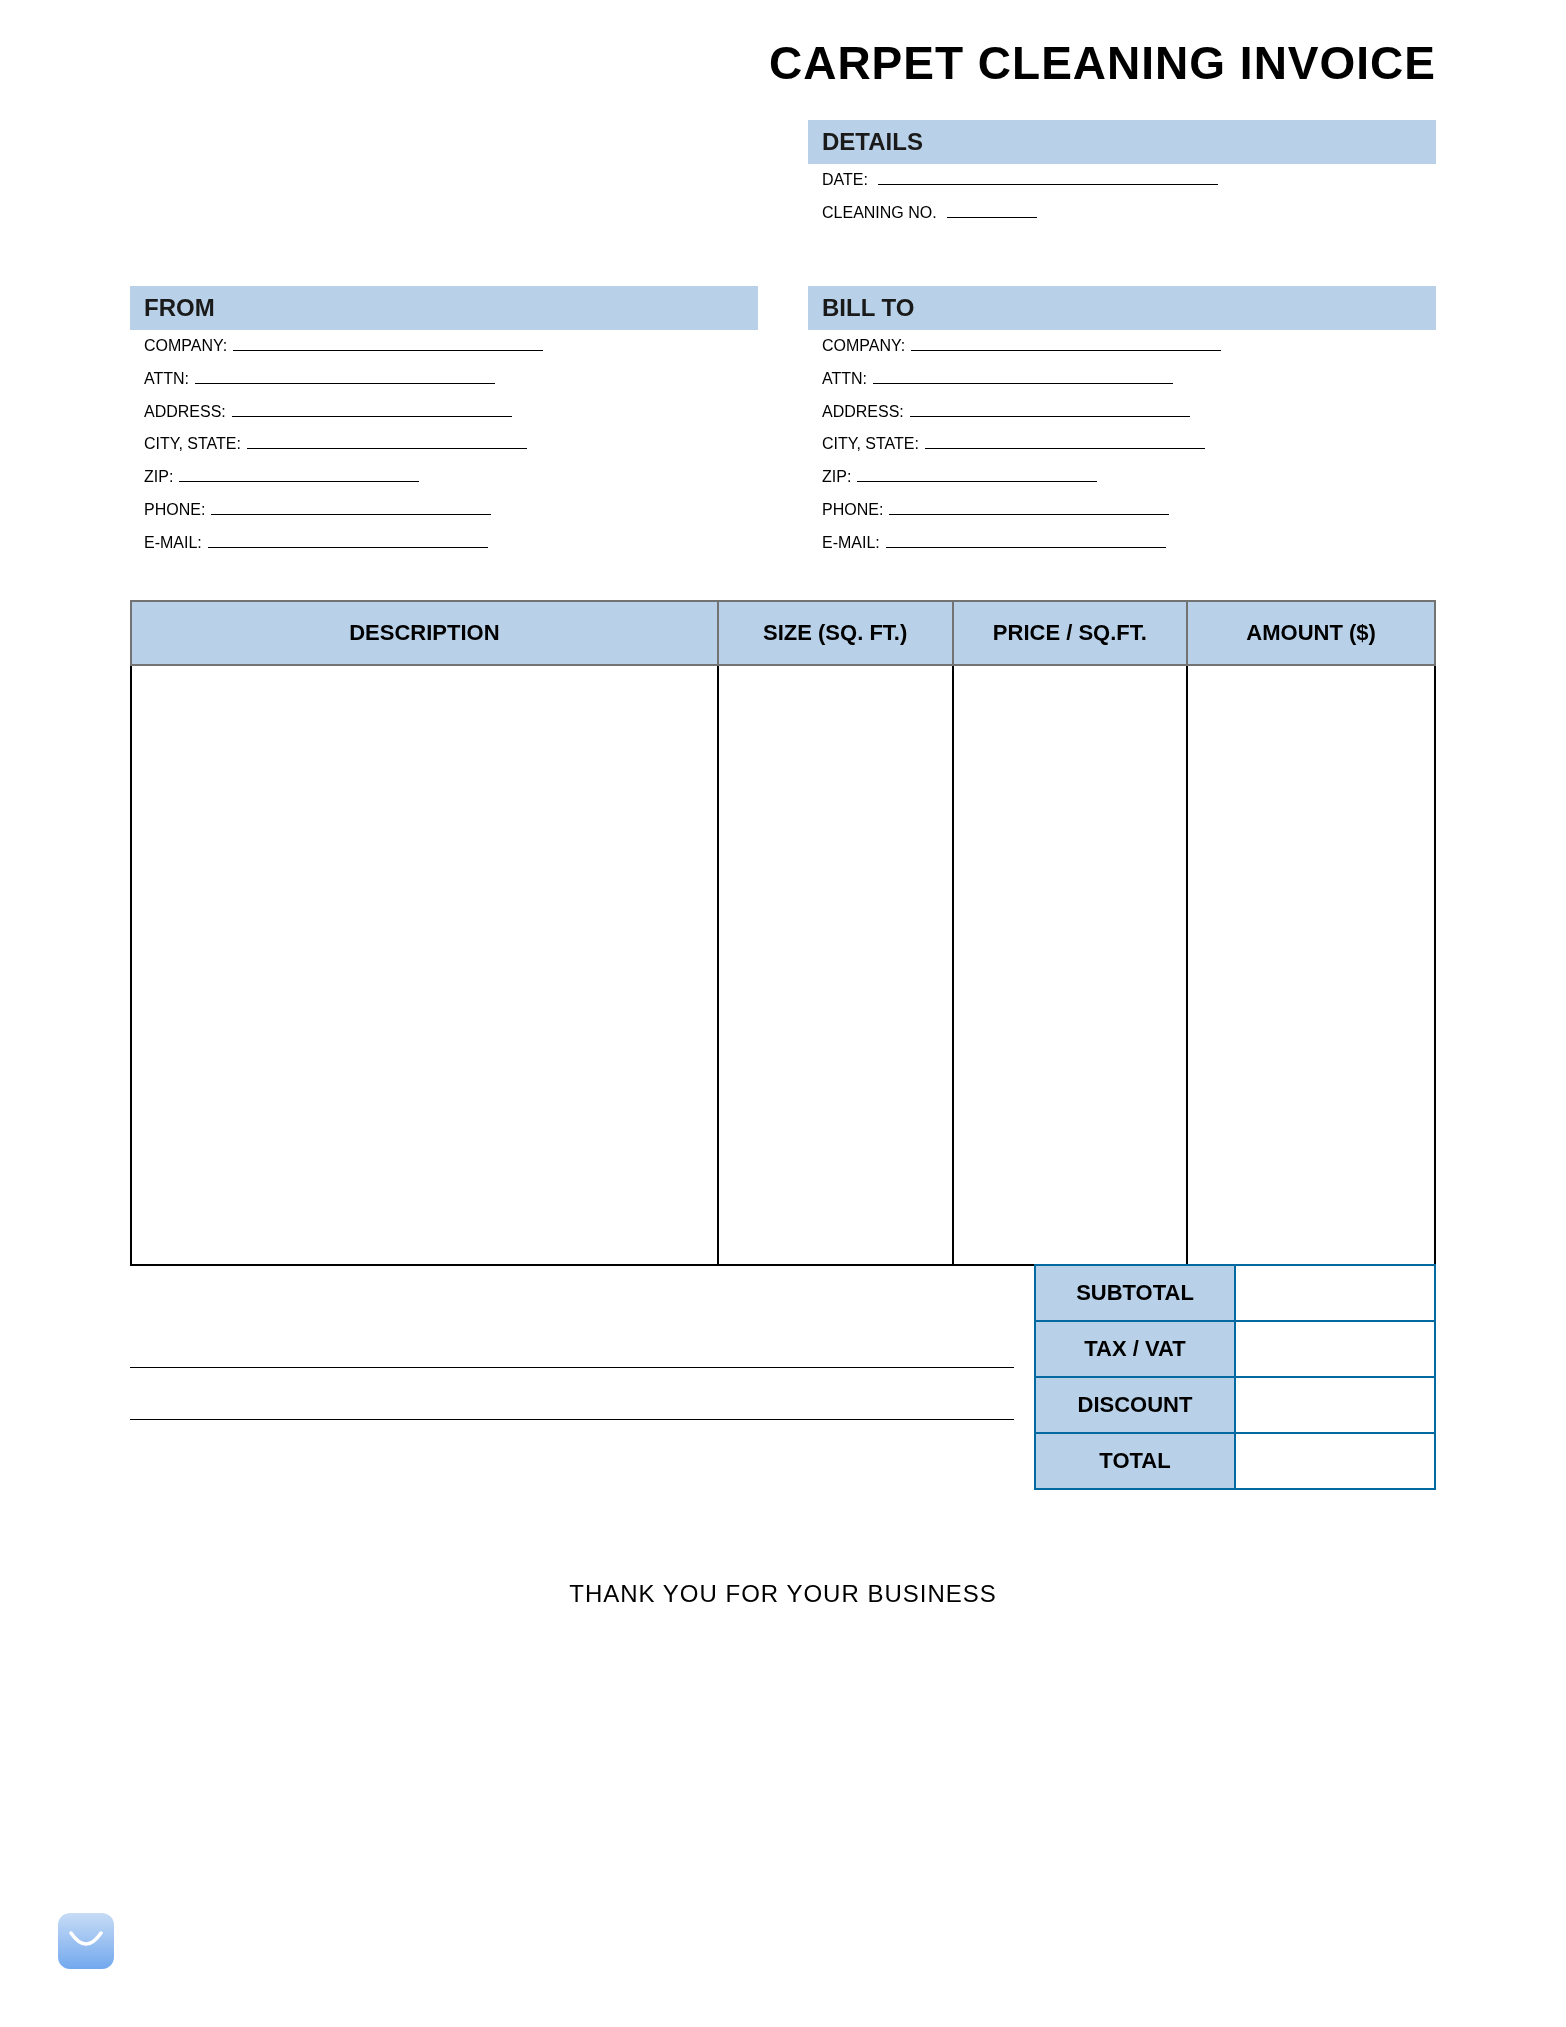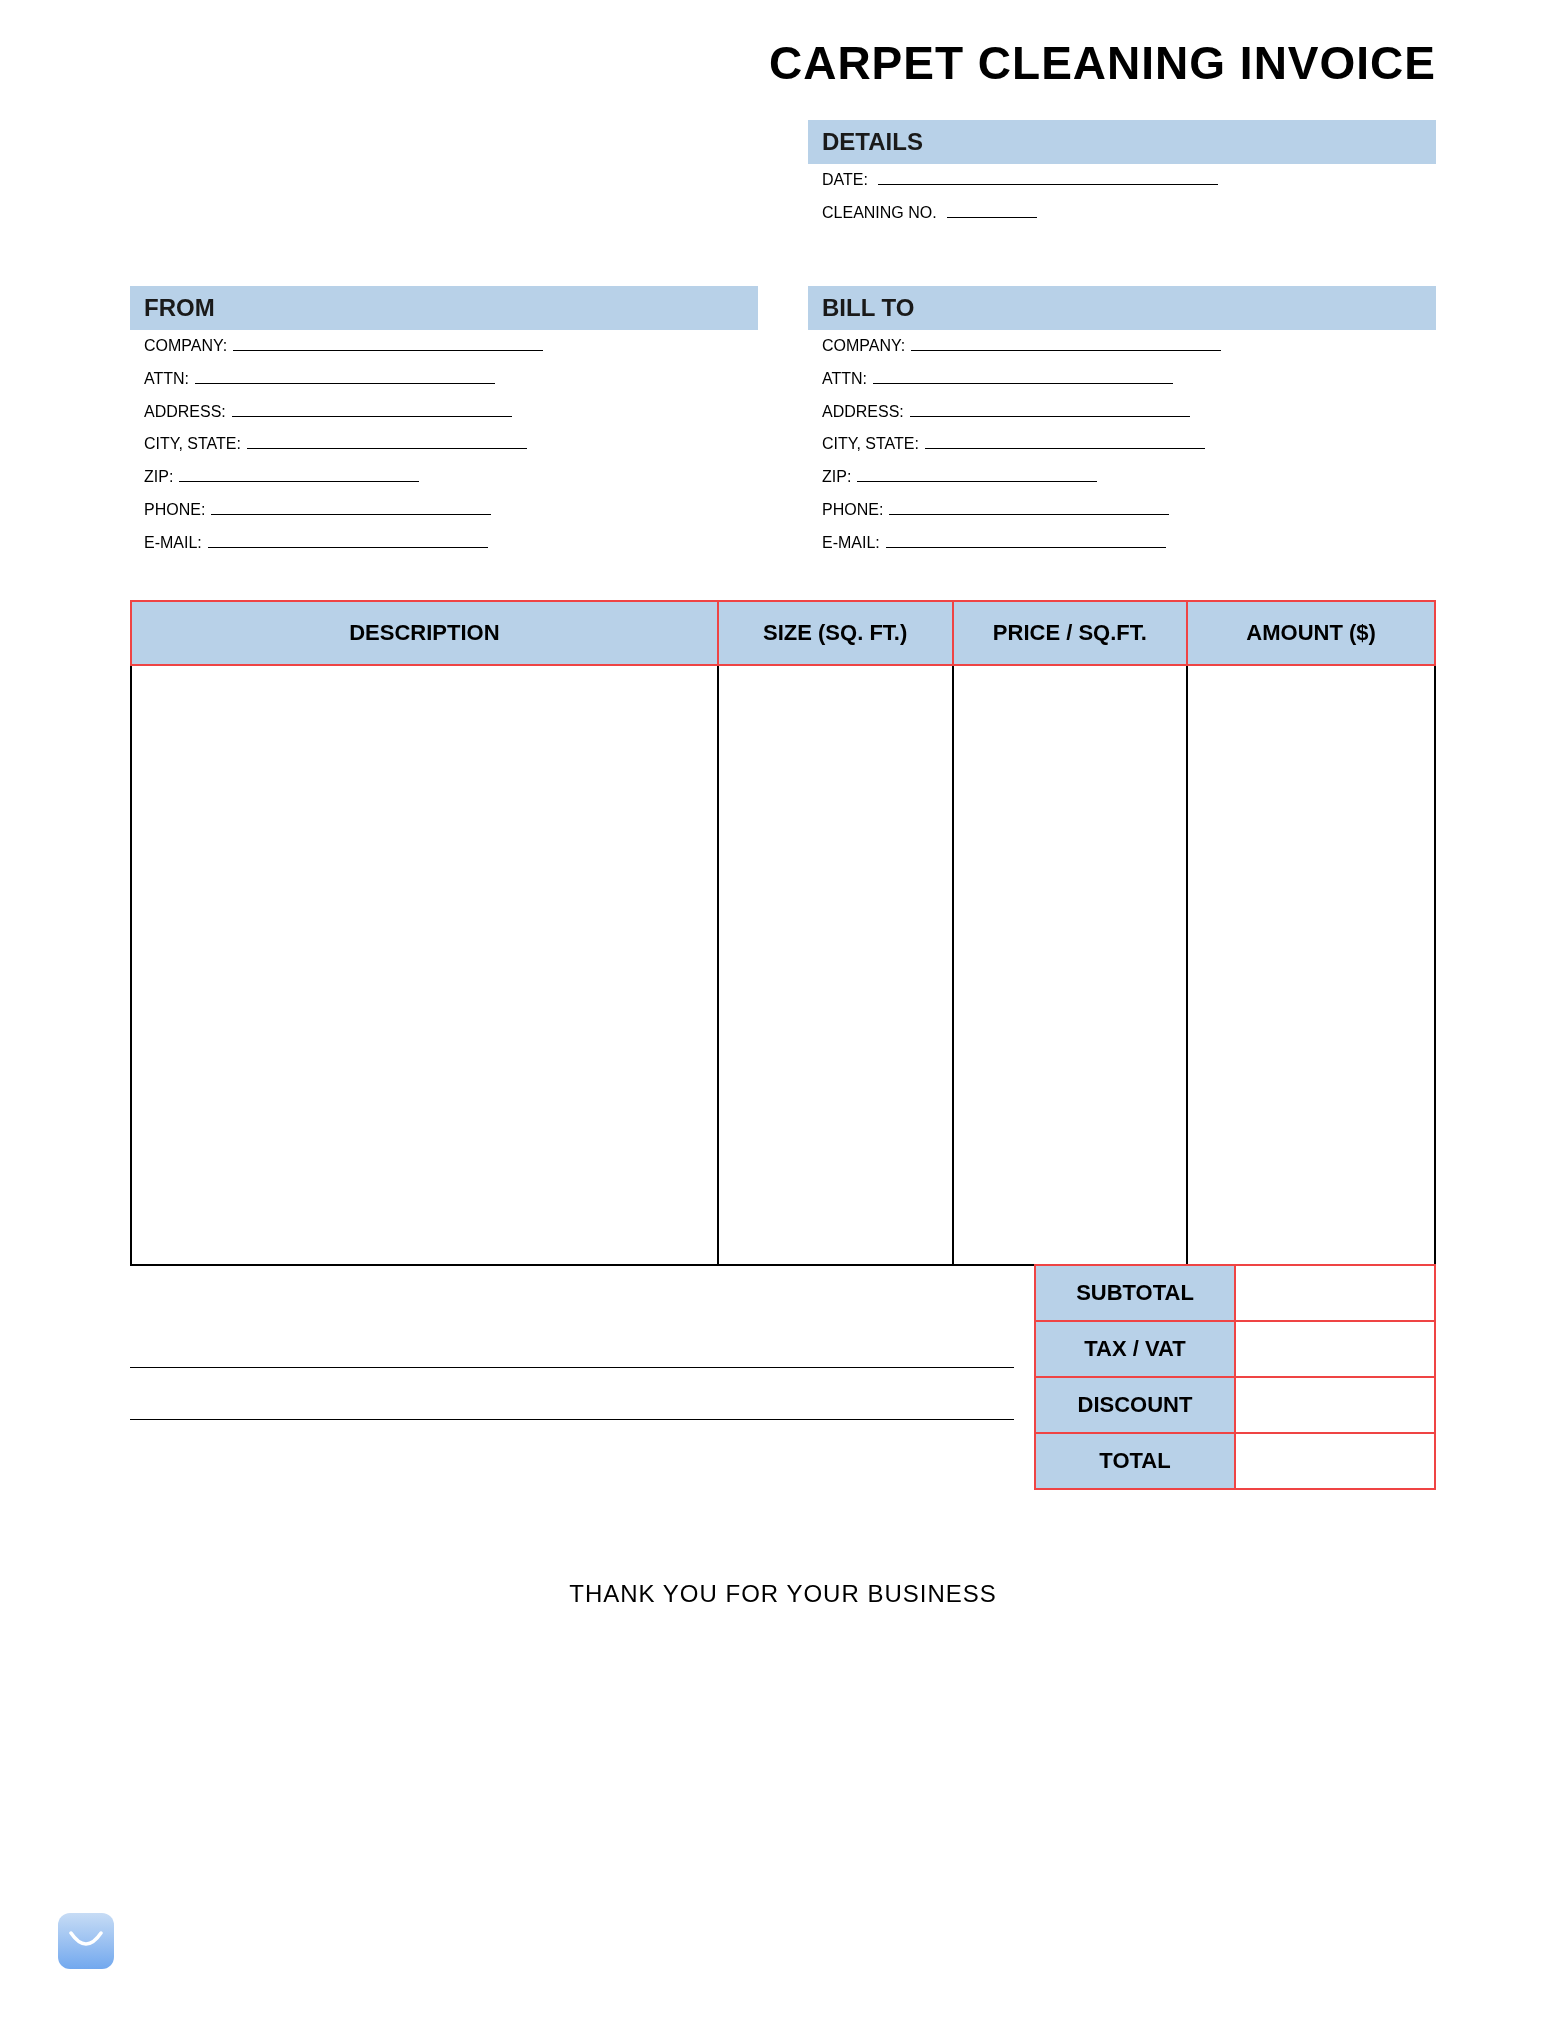--- a/index.html
+++ b/index.html
@@ -63,21 +63,21 @@
 
   
   .items-table {
     width: 100%;
     border-collapse: collapse;
     margin-top: 40px;
     table-layout: fixed;
   }
   .items-table th {
     background: #b8d1e8;
-    border: 2px solid #ef4444;
+    border: 2px solid #737373;
     padding: 18px 8px;
     font-size: 22px;
     font-weight: bold;
     text-align: center;
   }
   .items-table td {
     border: 2px solid #000;
     height: 600px;
     vertical-align: top;
   }
@@ -113,21 +113,21 @@
     border-bottom: 1.5px solid #000;
     height: 32px;
     margin-top: 20px;
     width: 100%;
   }
   .totals-table {
     border-collapse: collapse;
     margin-top: -2px;
   }
   .totals-table td {
-    border: 2px solid #ef4444;
+    border: 2px solid #0369a1;
     font-size: 22px;
     font-weight: bold;
     text-align: center;
     padding: 14px 8px;
   }
   .totals-label-cell {
     background: #b8d1e8;
     width: 200px;
   }
   .totals-value-cell {

